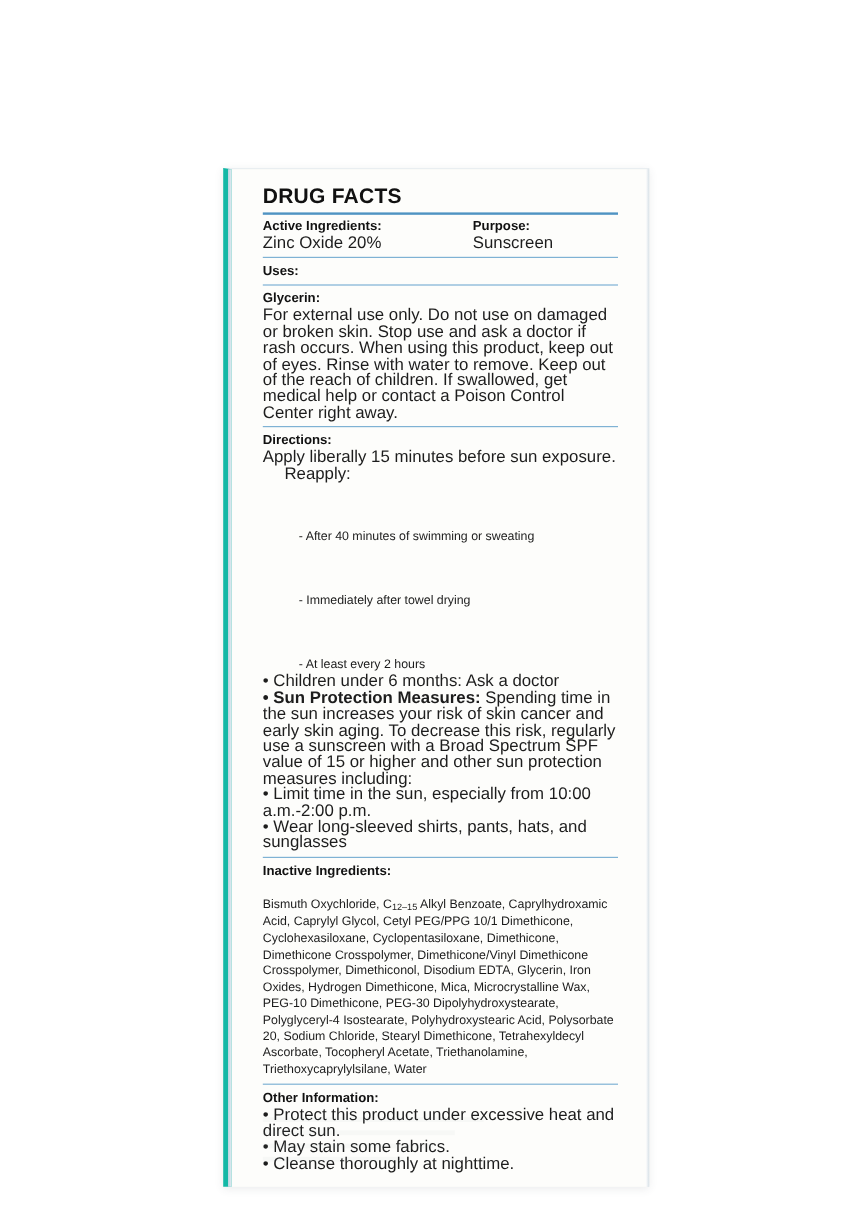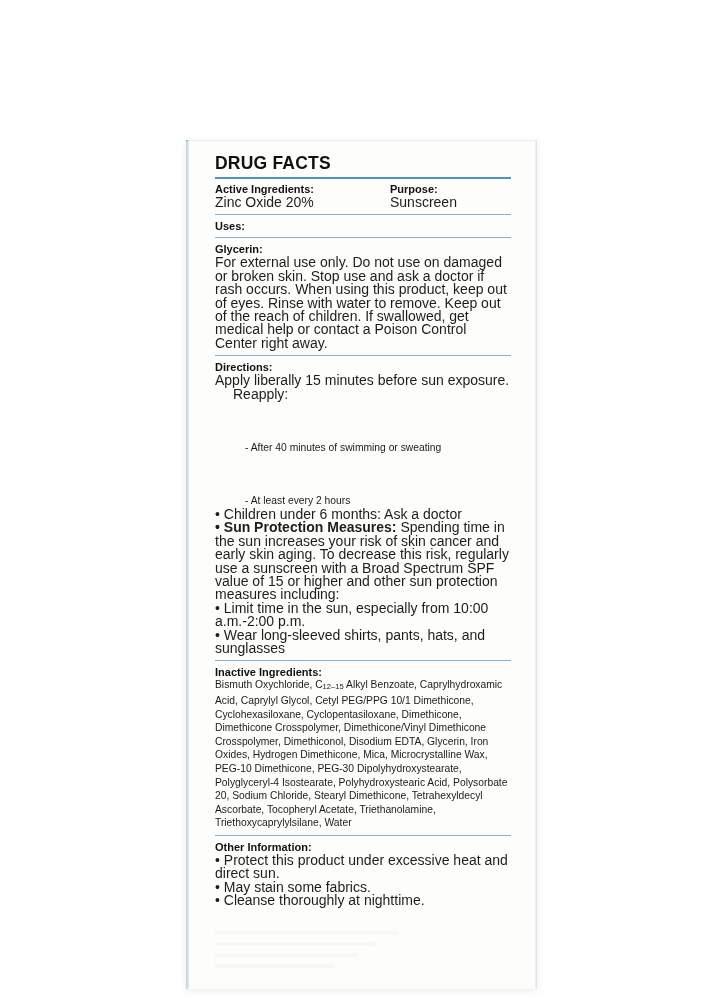--- a/index.html
+++ b/index.html
@@ -20,21 +20,21 @@
   }
 
   
   #box {
     position: absolute;
     left: 186px;
     top: 140px;
     width: 346px;
     height: 848px;
     background: #fdfdfb;
-    border-left: 3px solid #14b8a6;
+    border-left: 7px solid #14b8a6;
     border-right: 2px solid #e6ebee;
     border-top: 1px solid #e9eef1;
     box-shadow: 0 2px 7px rgba(60,70,80,0.10);
   }
 
   
   #box:before {
     content: "";
     position: absolute;
     left: -3px;
@@ -190,35 +190,36 @@
 
       <hr class="rule-thin">
 
       <div class="sect">
         <div class="hd">Directions:</div>
         <div class="tx">Apply liberally 15 minutes before sun exposure.</div>
 
         <div class="tx indent1">Reapply:</div>
         <ul class="list indent2">
           <li>-  After 40 minutes of swimming or sweating</li>
+          <li>-  Immediately after towel drying</li>
           <li>-  At least every 2 hours</li>
         </ul>
 
         <div class="tx">• Children under 6 months: Ask a doctor</div>
 
         <p class="tx"><span class="inline-bold">• Sun Protection Measures:</span><span> Spending time in the sun increases your risk of skin cancer and early skin aging.  To decrease this risk, regularly use a sunscreen with a Broad Spectrum SPF value of 15 or higher and other sun protection measures including:</span></p>
 
         <div class="tx">• Limit time in the sun, especially from 10:00 a.m.-2:00 p.m.</div>
         <div class="tx">• Wear long-sleeved shirts, pants, hats, and sunglasses</div>
       </div>
 
       <hr class="rule-thin">
 
       <div class="sect">
-        <div class="hd" style="margin-bottom:0;">Inactive Ingredients:</div>
+        <div class="hd" style="margin-bottom:16px;">Inactive Ingredients:</div>
         <p class="ingredients"><span>Bismuth Oxychloride, C</span><span class="sub">12–15</span><span> Alkyl Benzoate, Caprylhydroxamic Acid, Caprylyl Glycol, Cetyl PEG/PPG 10/1 Dimethicone, Cyclohexasiloxane, Cyclopentasiloxane, Dimethicone, Dimethicone Crosspolymer, Dimethicone/Vinyl Dimethicone Crosspolymer, Dimethiconol, Disodium EDTA, Glycerin, Iron Oxides, Hydrogen Dimethicone, Mica, Microcrystalline Wax, PEG-10 Dimethicone, PEG-30 Dipolyhydroxystearate, Polyglyceryl-4 Isostearate, Polyhydroxystearic Acid, Polysorbate 20, Sodium Chloride, Stearyl Dimethicone, Tetrahexyldecyl Ascorbate, Tocopheryl Acetate, Triethanolamine, Triethoxycaprylylsilane, Water</span></p>
       </div>
 
       <hr class="rule-thin">
 
       <div class="sect">
         <div class="hd">Other Information:</div>
         <div class="tx">• Protect this product under excessive heat and direct sun.</div>
         <div class="tx">• May stain some fabrics.</div>
         <div class="tx">• Cleanse thoroughly at nighttime.</div>

